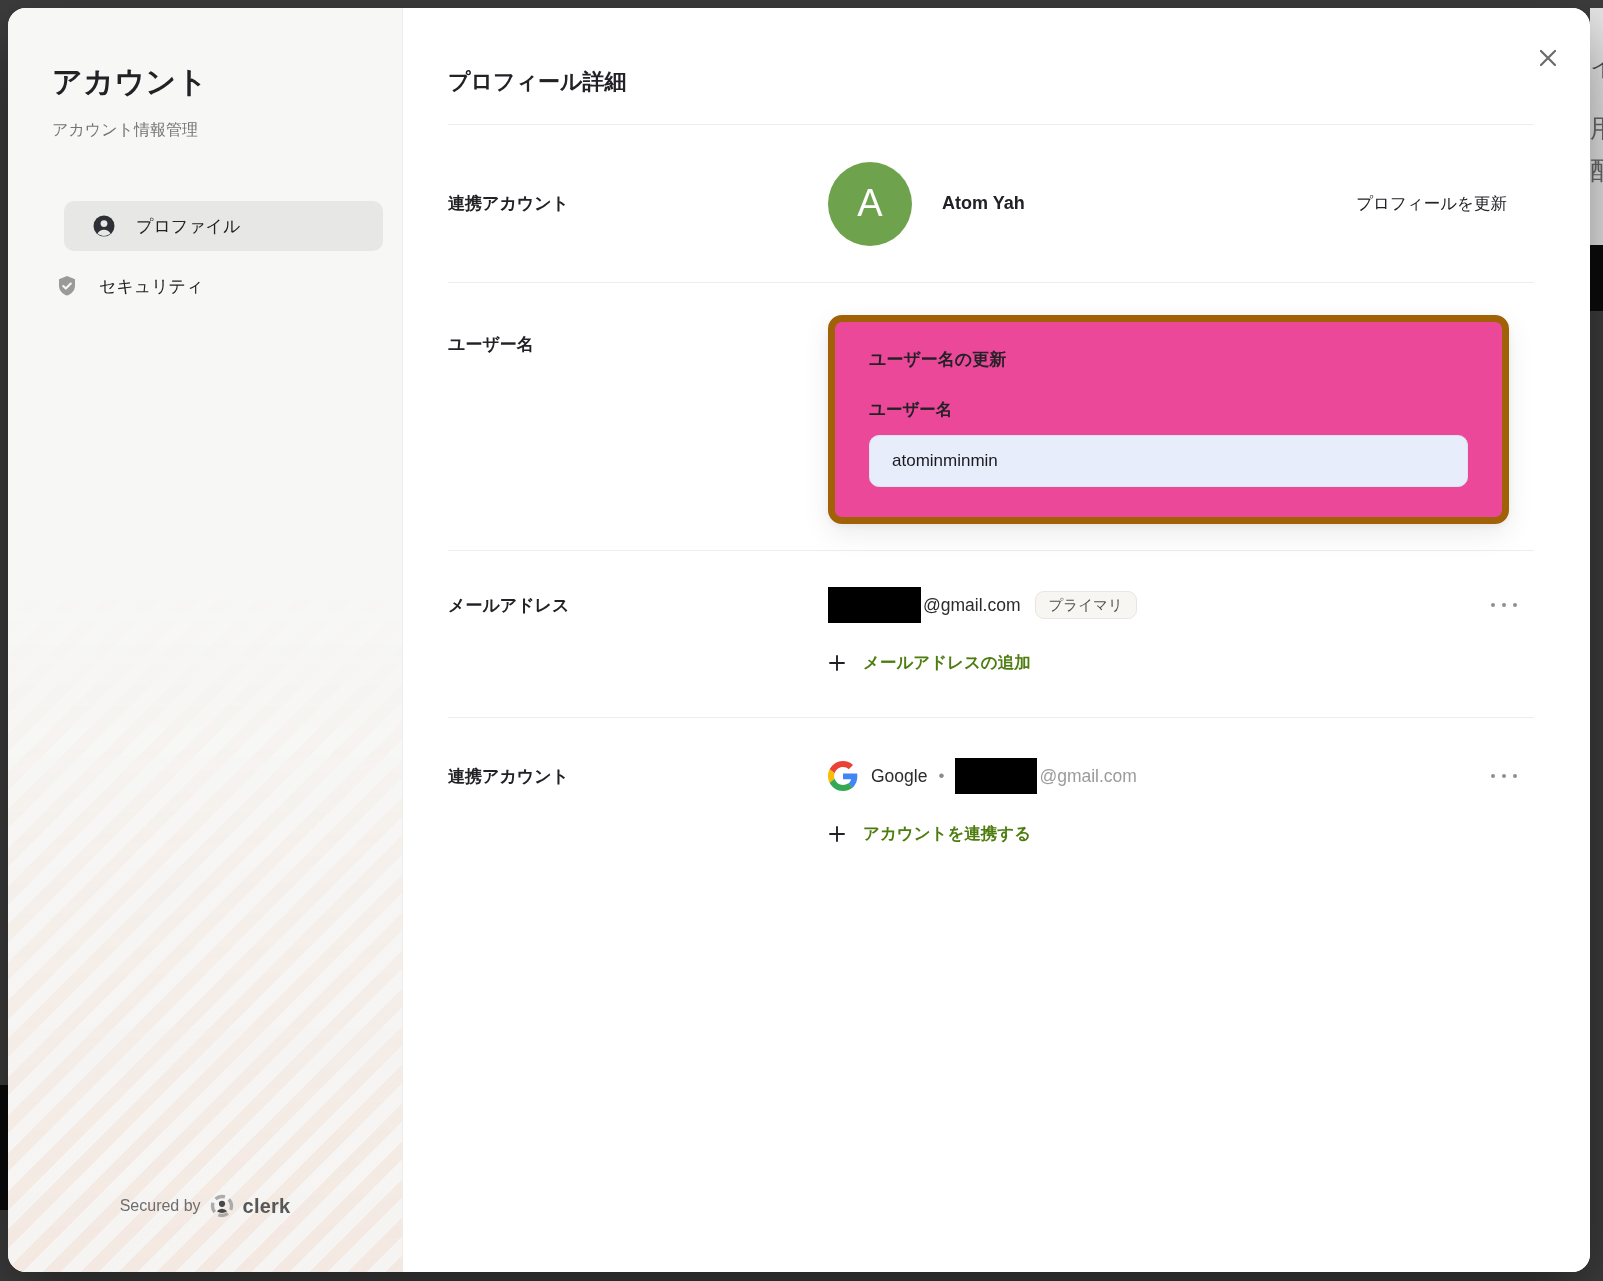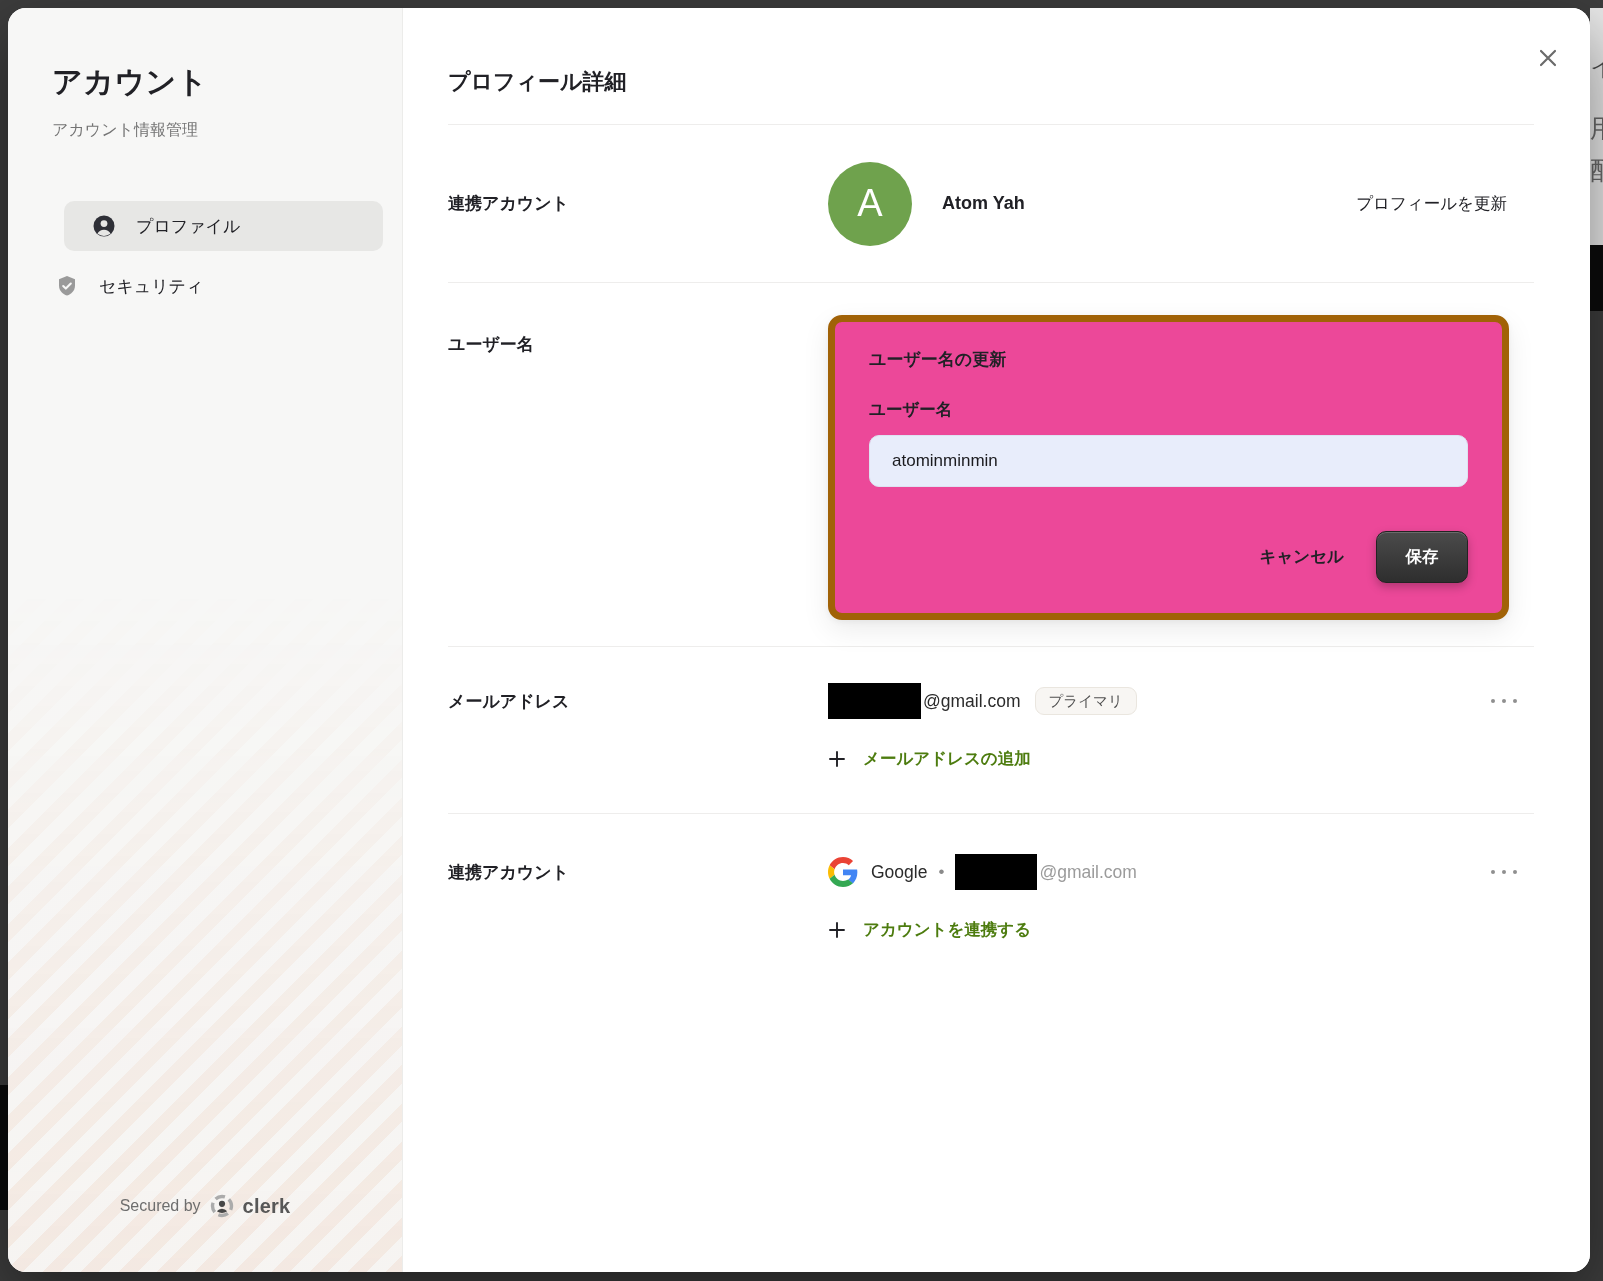--- a/index.html
+++ b/index.html
@@ -188,24 +188,20 @@
         </div>
       </div>
 
       <div class="section sec-username">
         <div class="row-label">ユーザー名</div>
         <div>
           <div class="card">
             <div class="card-title">ユーザー名の更新</div>
             <div class="field-label">ユーザー名</div>
             <input class="field" type="text" value="atominminmin" style="">
-            <div class="btn-row">
-              <button class="btn-cancel">キャンセル</button>
-              <button class="btn-save">保存</button>
-            </div>
           </div>
         </div>
       </div>
 
       <div class="section sec-email">
         <div class="row-label">メールアドレス</div>
         <div>
           <div class="value-line">
             <span class="redacted email-local"></span>
             <span class="email-domain">@gmail.com</span>

